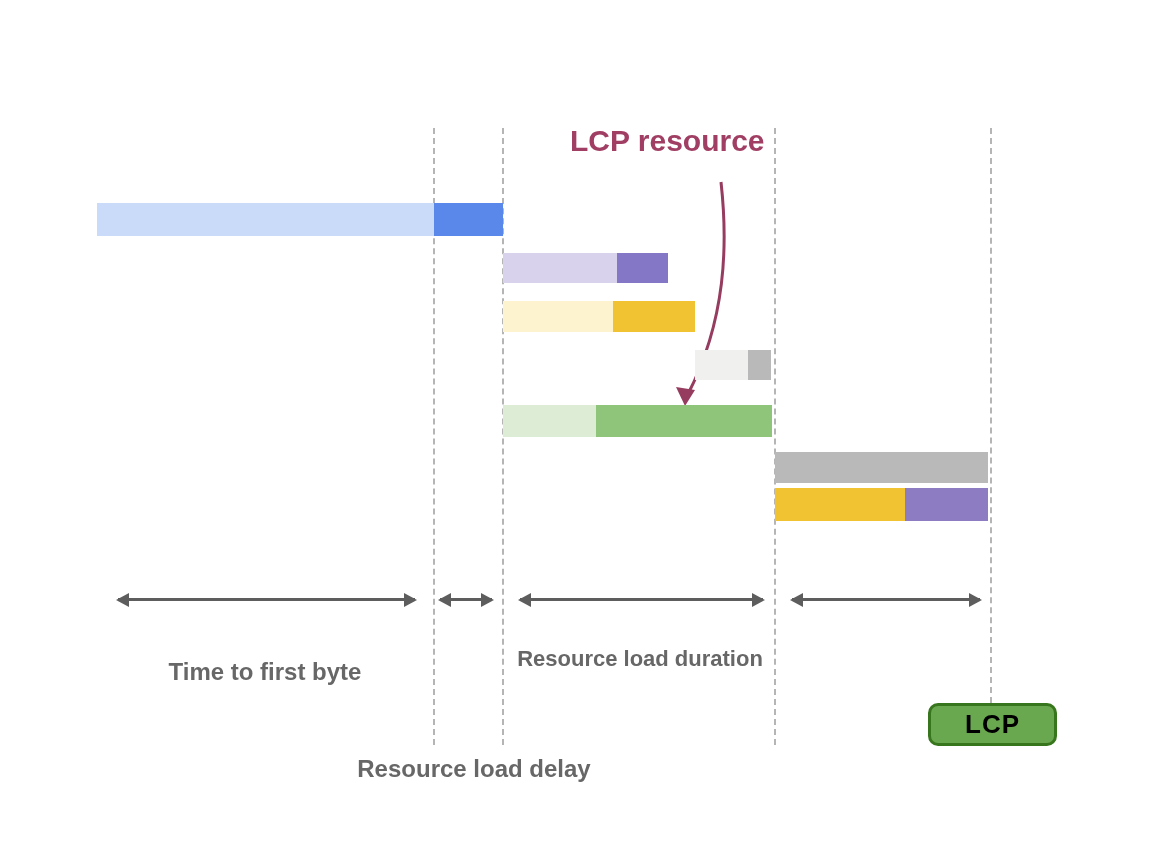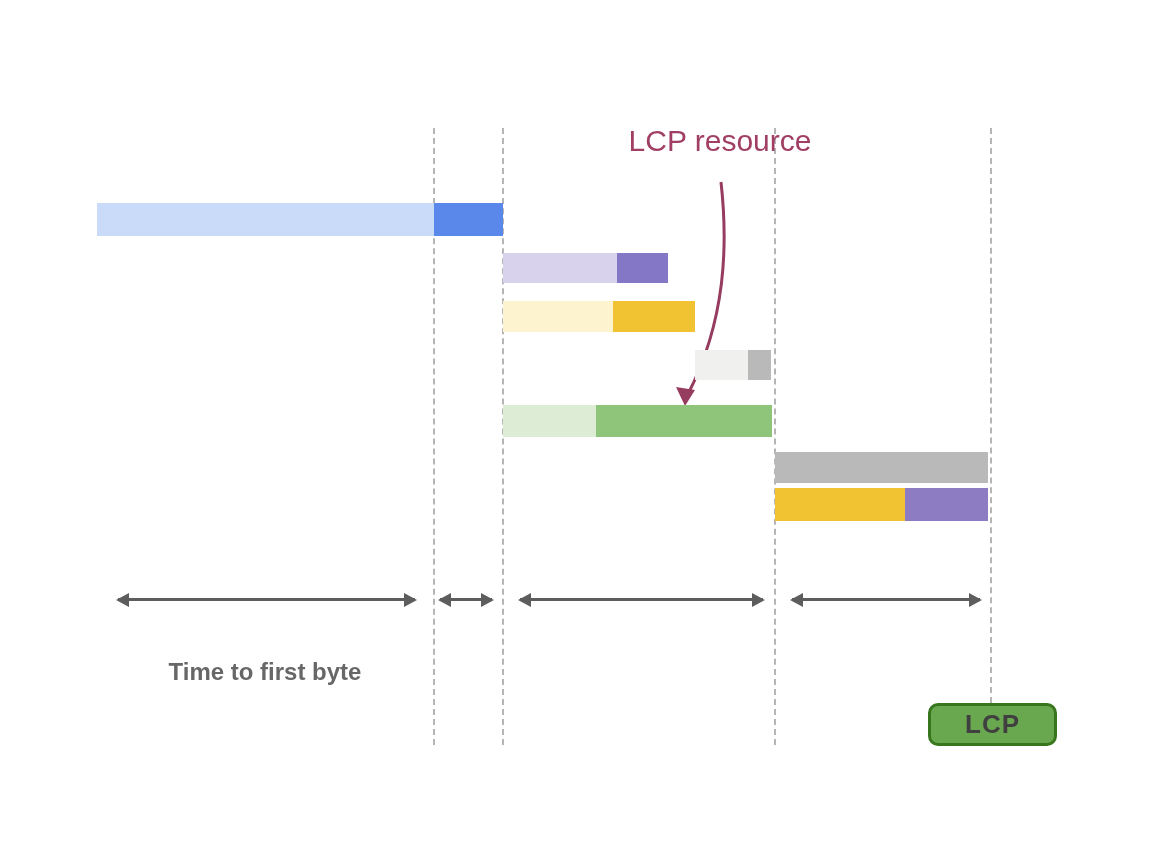--- a/index.html
+++ b/index.html
@@ -48,31 +48,31 @@
   .arr2 { left:440px; width:52px; }
   .arr3 { left:520px; width:243px; }
   .arr4 { left:792px; width:188px; }
   
   .lbl { position:absolute; color:#676767; font-weight:bold; text-align:center; }
   .lbl-ttfb  { left:115px; top:658px; width:300px; font-size:24px;text-align:center; }
   .lbl-dur   { left:515px; top:643px; width:250px; font-size:22px; line-height:31px; }
   .lbl-delay { left:324px; top:755px; width:300px; font-size:24px; }
   .lbl-erd   { left:740px; top:755px; width:300px; font-size:24px; }
   .title {
-    position:absolute; left:570px; top:124px; width:300px; text-align:center;
-    font-size:30px; font-weight:normal; color:#a13e63;
+    position:absolute; left:570px; top:124px; width:300px; 
+    font-size:30px; font-weight:bold; color:#a13e63;
   }
   
   .curve-arrow { position:absolute; left:0; top:0; pointer-events:none; }
   
   .badge {
     position:absolute; left:928px; top:703px; width:129px; height:43px;
     background:#6aa84f; border:3px solid #38761d; border-radius:10px;
     box-sizing:border-box; display:flex; align-items:center; justify-content:center;
-    color:#404040; font-size:26px; font-weight:bold; letter-spacing:1px;
+    color:#000000; font-size:26px; font-weight:bold; letter-spacing:1px;
   }
 </style>
 </head>
 <body>
 
 <div id="stage">
 
   <div class="vline vl1"></div>
   <div class="vline vl2"></div>
   <div class="vline vl3"></div>
@@ -112,18 +112,20 @@
     <div class="seg s1"></div>
     <div class="seg s2"></div>
   </div>
 
   <div class="arrow arr1"></div>
   <div class="arrow arr2"></div>
   <div class="arrow arr3"></div>
   <div class="arrow arr4"></div>
 
   <div class="lbl lbl-ttfb">Time to first byte</div>
+  <div class="lbl lbl-dur">Resource load duration</div>
+  <div class="lbl lbl-delay">Resource load delay</div>
 
   <div class="badge">
     <span>LCP</span>
   </div>
 
 </div>
 
 </body></html>

